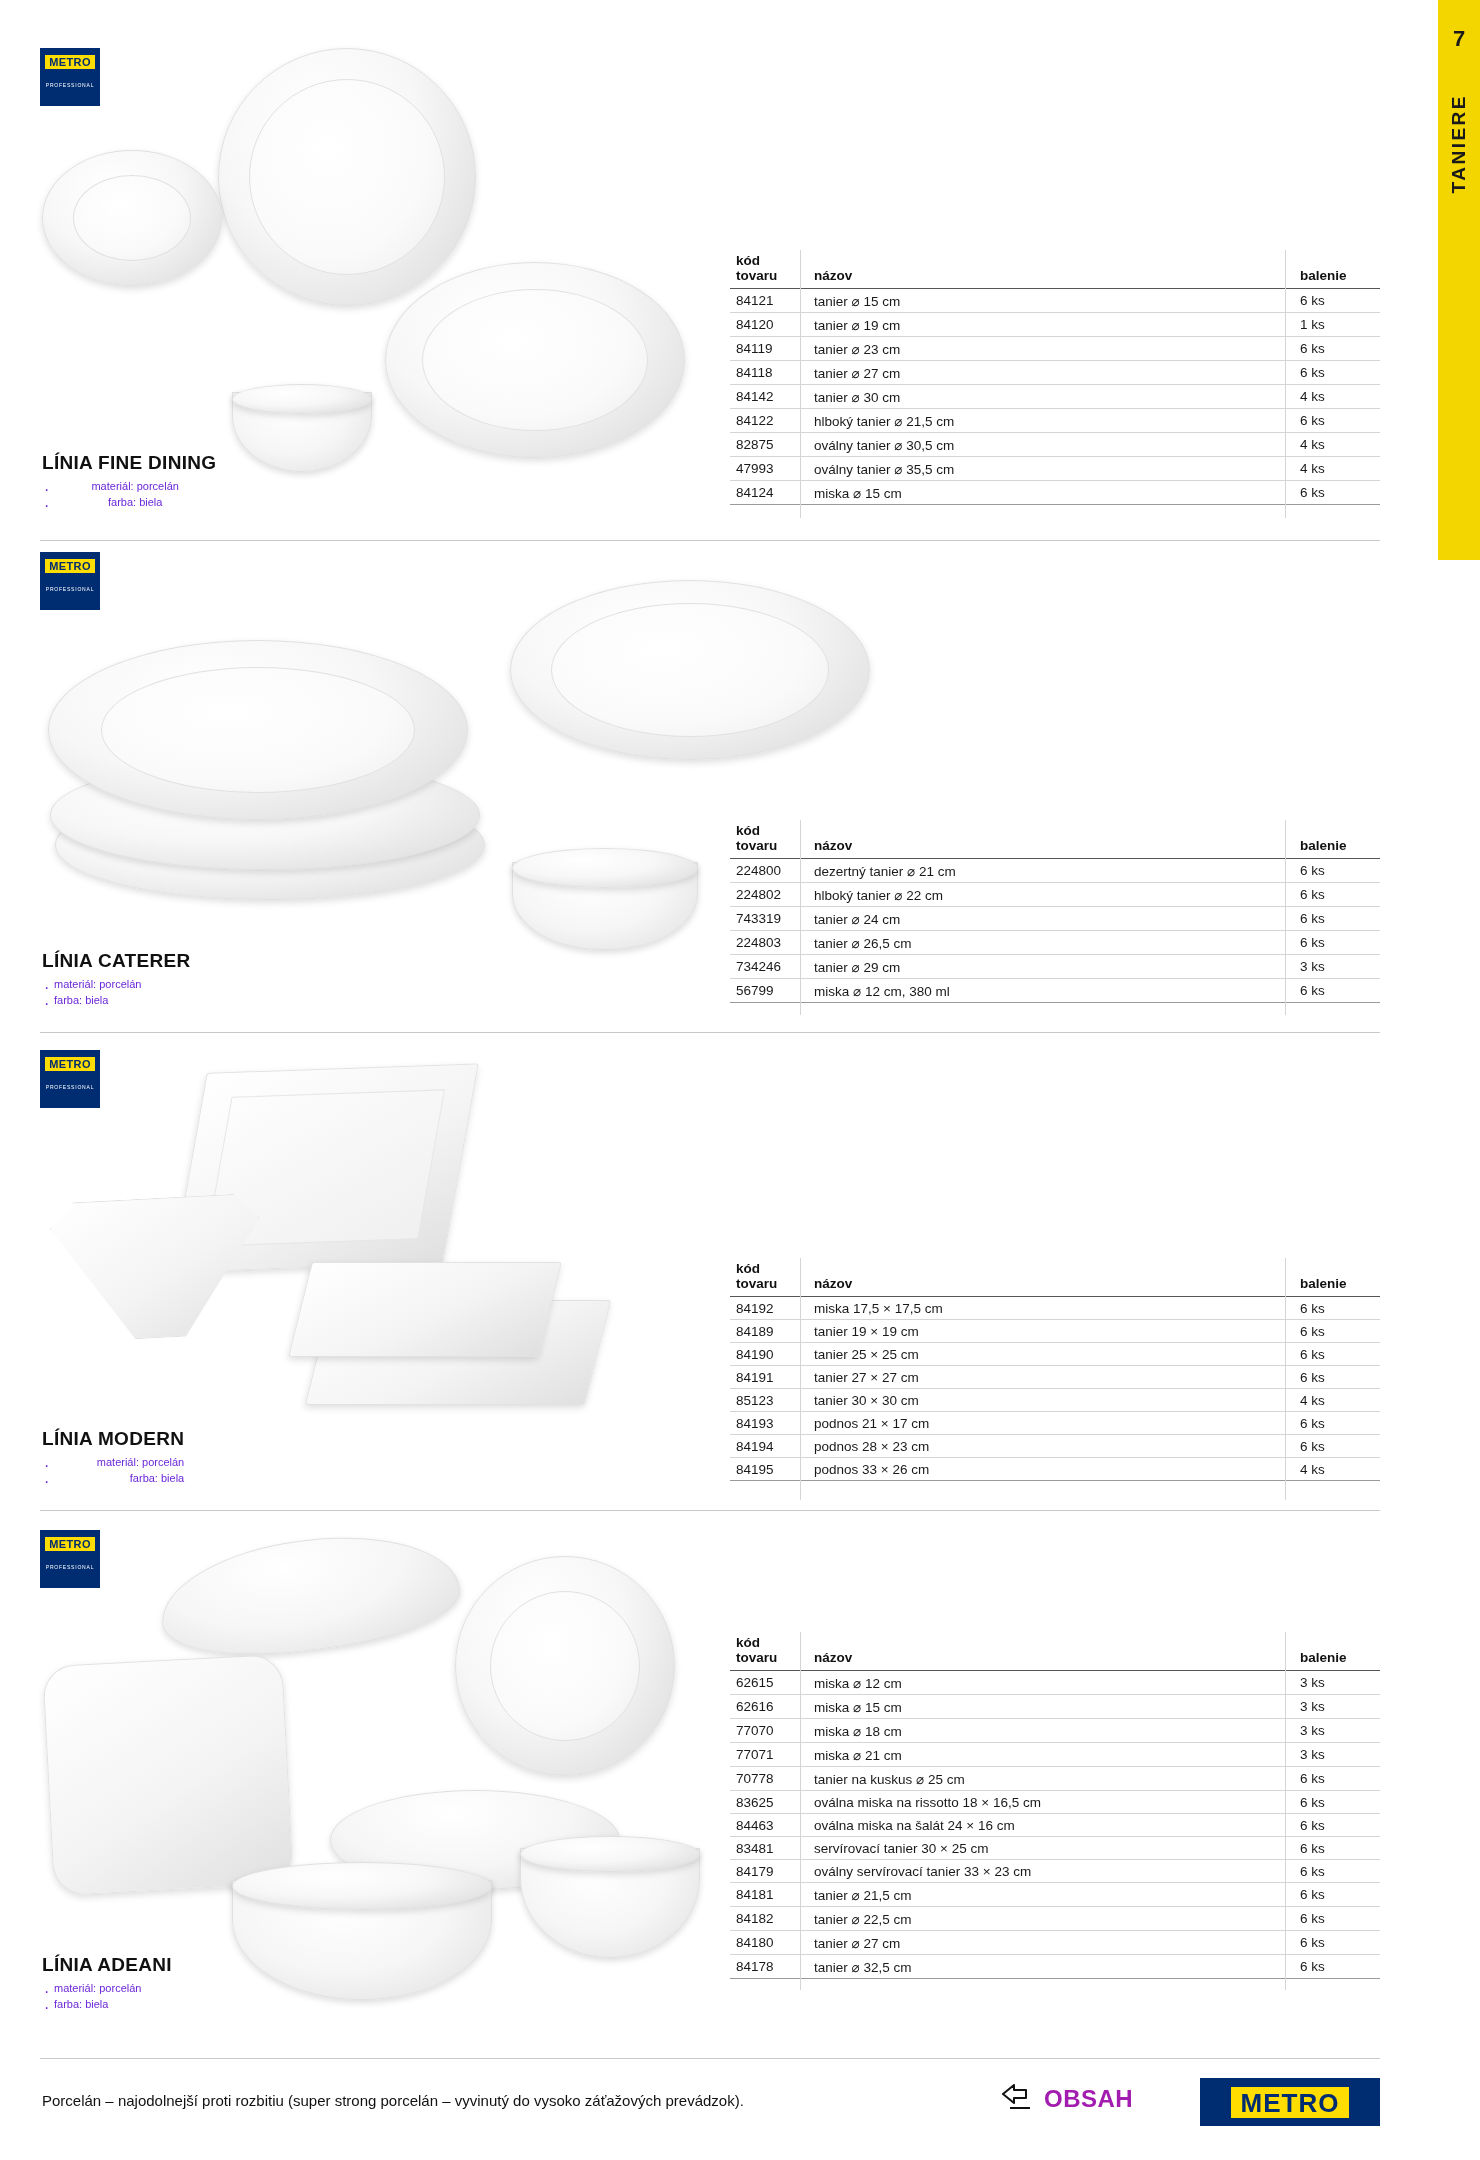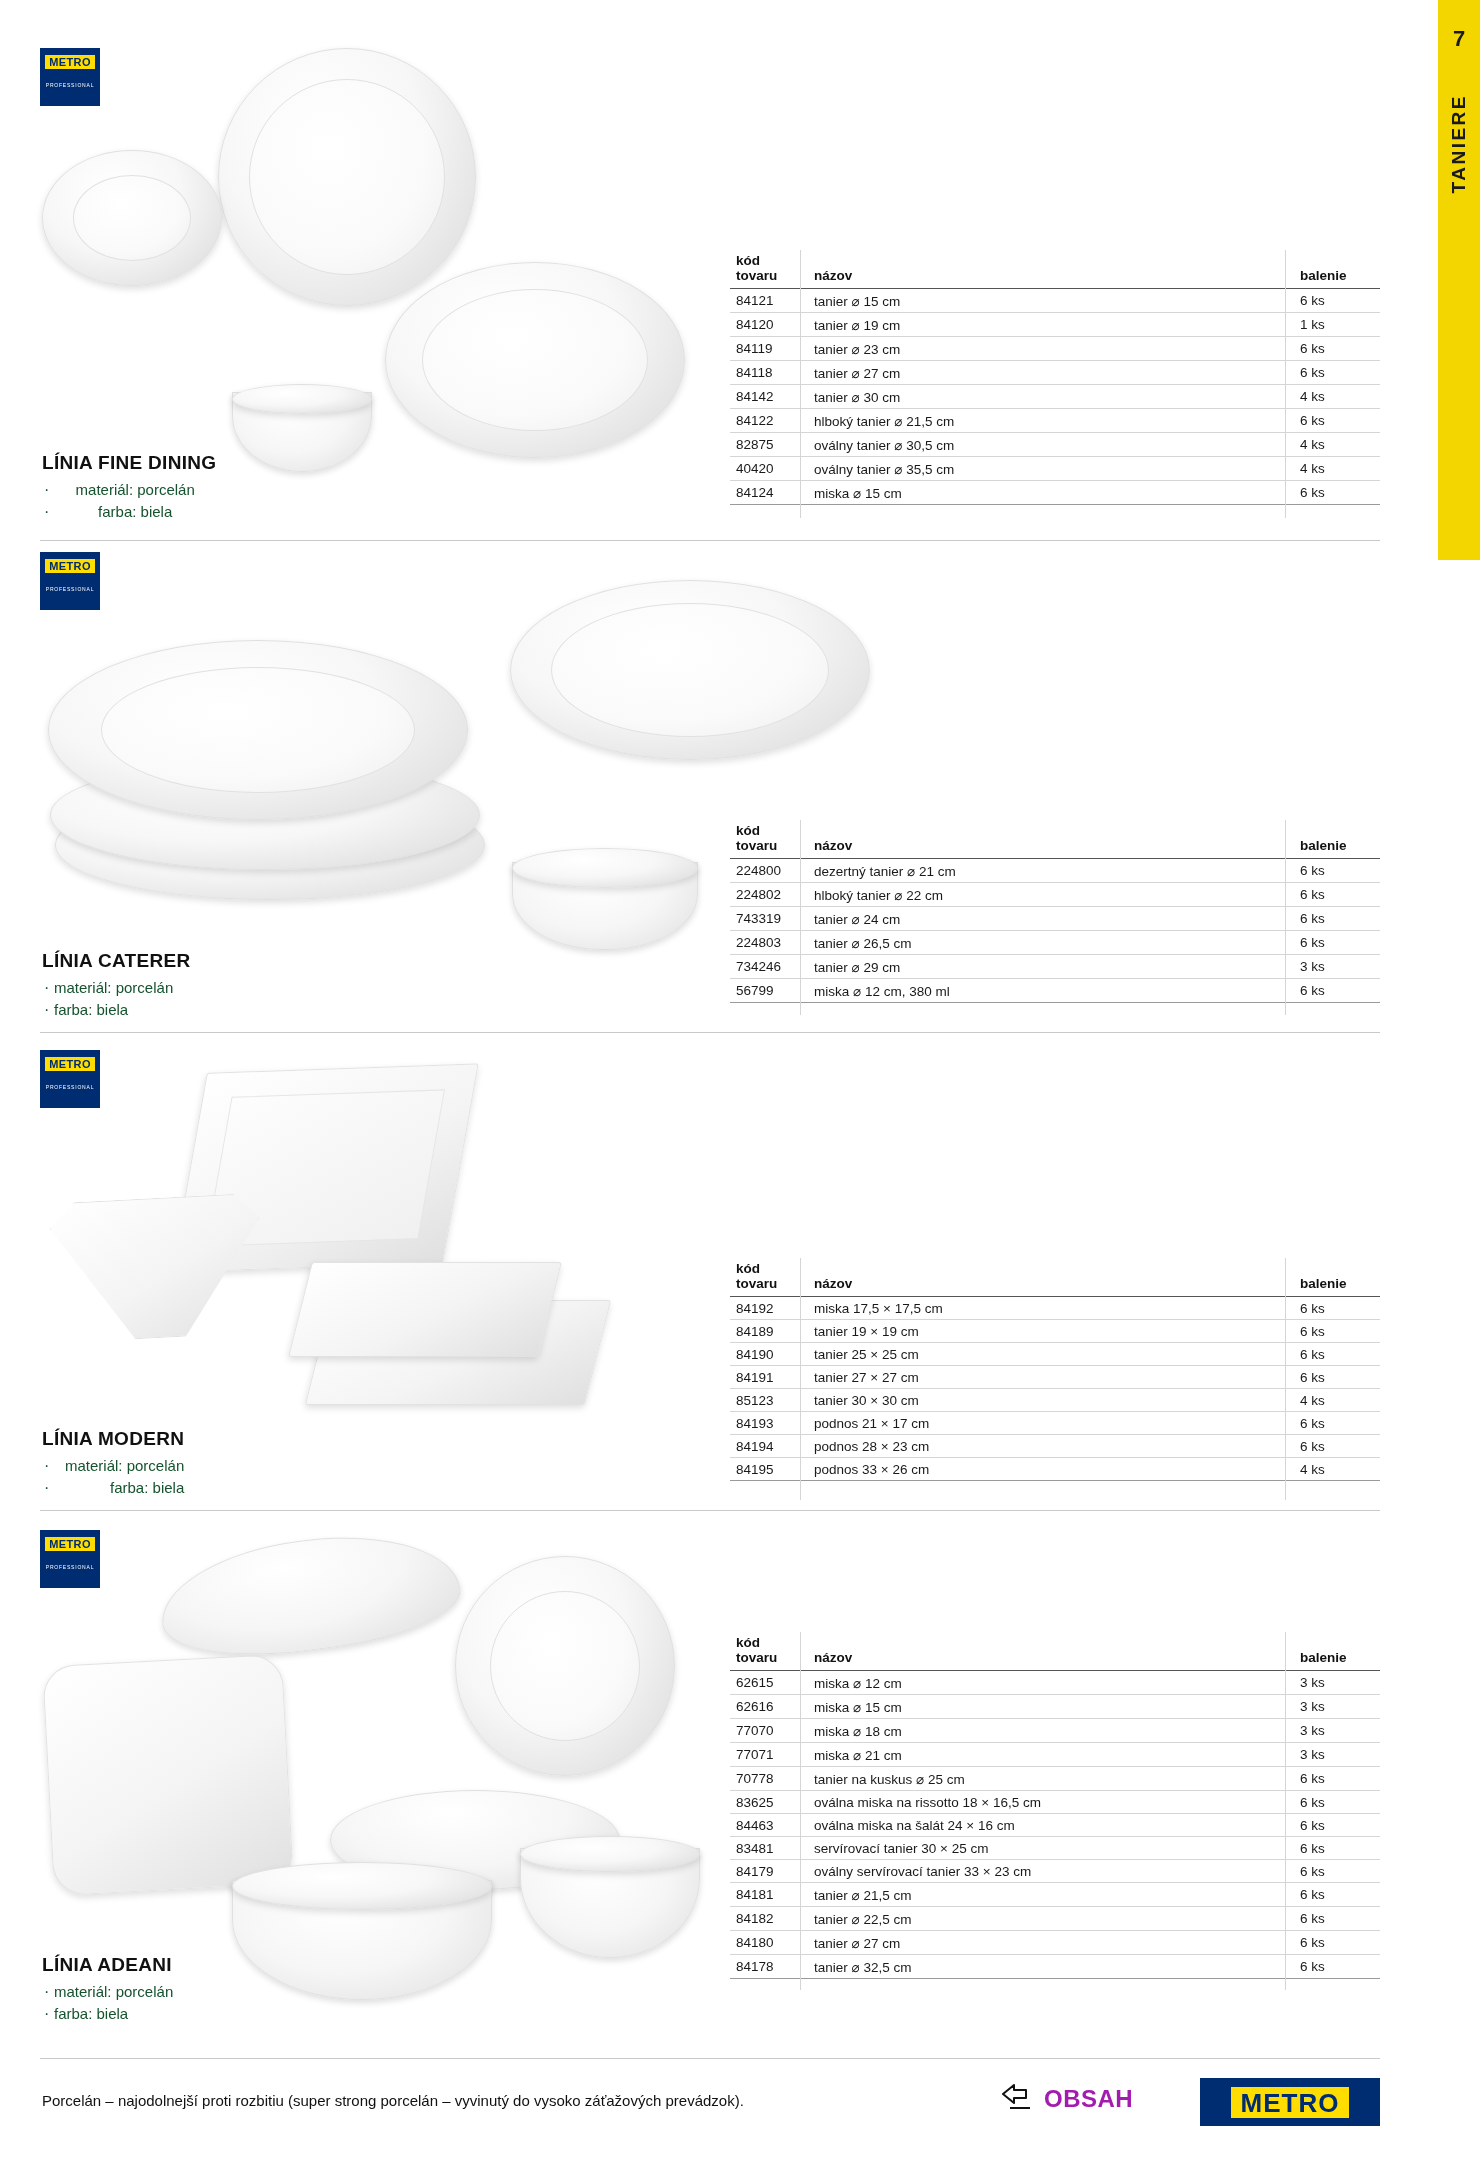--- a/index.html
+++ b/index.html
@@ -87,22 +87,22 @@
   .line-info { position: absolute; }
   .line-info h2 {
     margin: 0 0 5px 0;
     font-size: 19px;
     font-weight: bold;
     letter-spacing: 0.3px;
     color: #111;
   }
   .line-info ul { margin: 0; padding: 0; list-style: none; }
   .line-info li {
-    font-size: 15px;
-    color: #14532d;
+    font-size: 11px;
+    color: #6d28d9;
     line-height: 1.45;
     position: relative;
     padding-left: 12px;
   }
   .line-info li:before {
     content: "·";
     position: absolute;
     left: 2px;
     top: -1px;
     font-size: 16px;
@@ -305,21 +305,21 @@
           <td class="c-code">84122</td>
           <td>hlboký tanier ⌀ 21,5 cm</td>
           <td class="c-pack">6 ks</td>
         </tr>
       <tr>
           <td class="c-code">82875</td>
           <td>oválny tanier ⌀ 30,5 cm</td>
           <td class="c-pack">4 ks</td>
         </tr>
       <tr>
-          <td class="c-code">40420</td>
+          <td class="c-code">47993</td>
           <td>oválny tanier ⌀ 35,5 cm</td>
           <td class="c-pack">4 ks</td>
         </tr>
       <tr>
           <td class="c-code">84124</td>
           <td>miska ⌀ 15 cm</td>
           <td class="c-pack">6 ks</td>
         </tr>
     </tbody>
   </table>

